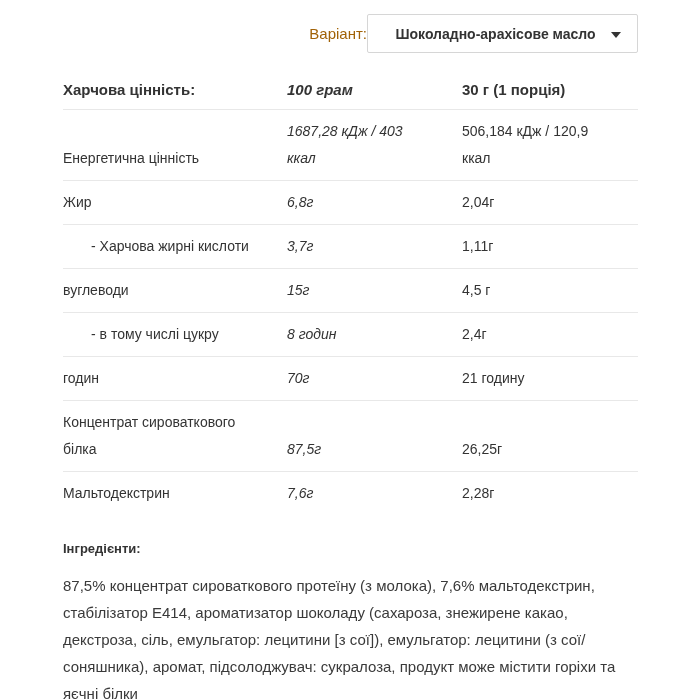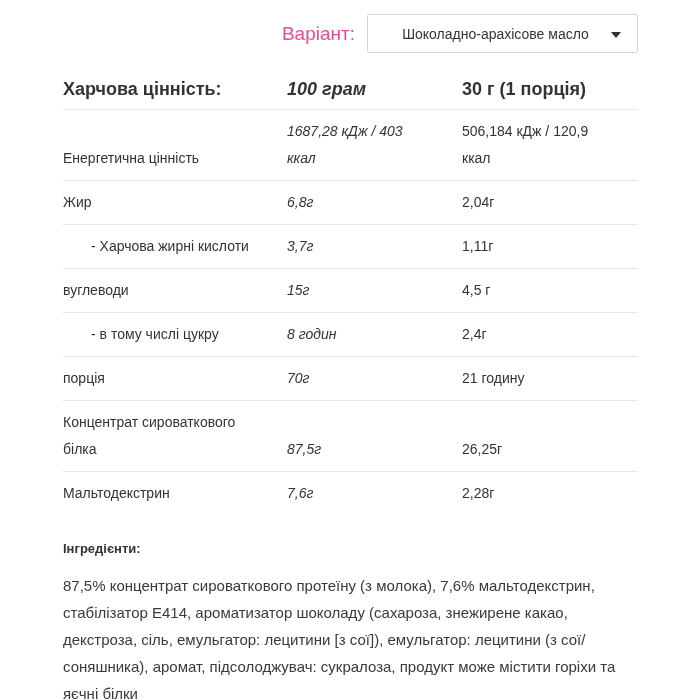--- a/index.html
+++ b/index.html
@@ -13,37 +13,37 @@
   .page { width: 575px; margin: 14px 0 0 63px; }
 
   
   .variant-row {
     display: flex;
     justify-content: flex-end;
     align-items: center;
     margin-bottom: 19px;
   }
   .variant-label {
-    font-size: 19px;
-    color: #ec4899;
-    margin-right: 12px;
+    font-size: 15px;
+    color: #a16207;
   }
   .variant-select {
     width: 271px; height: 39px;
     border: 1px solid #d6d6d6;
     border-radius: 2px;
     background: #fff;
     display: flex;
     align-items: center;
     justify-content: center;
     position: relative;
     cursor: pointer;
     font-size: 14px;
     color: #333;
     padding: 0 28px 0 14px;
+    font-weight: bold;
   }
   .caret {
     position: absolute;
     right: 16px; top: 17px;
     width: 0; height: 0;
     border-left: 5px solid transparent;
     border-right: 5px solid transparent;
     border-top: 6px solid #333;
   }
 
@@ -51,21 +51,21 @@
   .ntable { width: 575px; }
   .nrow {
     display: flex;
     align-items: center;
     border-bottom: 1px solid #e8e8e8;
     font-size: 14px;
     line-height: 27px;
   }
   .nrow.header {
     font-weight: bold;
-    font-size: 18px;
+    font-size: 15px;
     padding: 4px 0 6px 0;
   }
   .nrow:not(.header) { padding: 8px 0; align-items: flex-end; }
   .nrow.last { border-bottom: none; }
   .c1 { width: 224px; padding-right: 20px; }
   .c2 { width: 175px; padding-right: 30px; font-style: italic; }
   .c3 { flex: 1; padding-right: 20px; }
   .indent .c1 { padding-left: 28px; }
 
   
@@ -128,21 +128,21 @@
       <div class="c3">4,5 г</div>
     </div>
 
     <div class="nrow indent">
       <div class="c1">- в тому числі цукру</div>
       <div class="c2">8 годин</div>
       <div class="c3">2,4г</div>
     </div>
 
     <div class="nrow">
-      <div class="c1">порція</div>
+      <div class="c1">годин</div>
       <div class="c2">70г</div>
       <div class="c3">21 годину</div>
     </div>
 
 
     <div class="nrow">
       <div class="c1">Концентрат сироваткового білка</div>
       <div class="c2">87,5г</div>
       <div class="c3">26,25г</div>
     </div>

